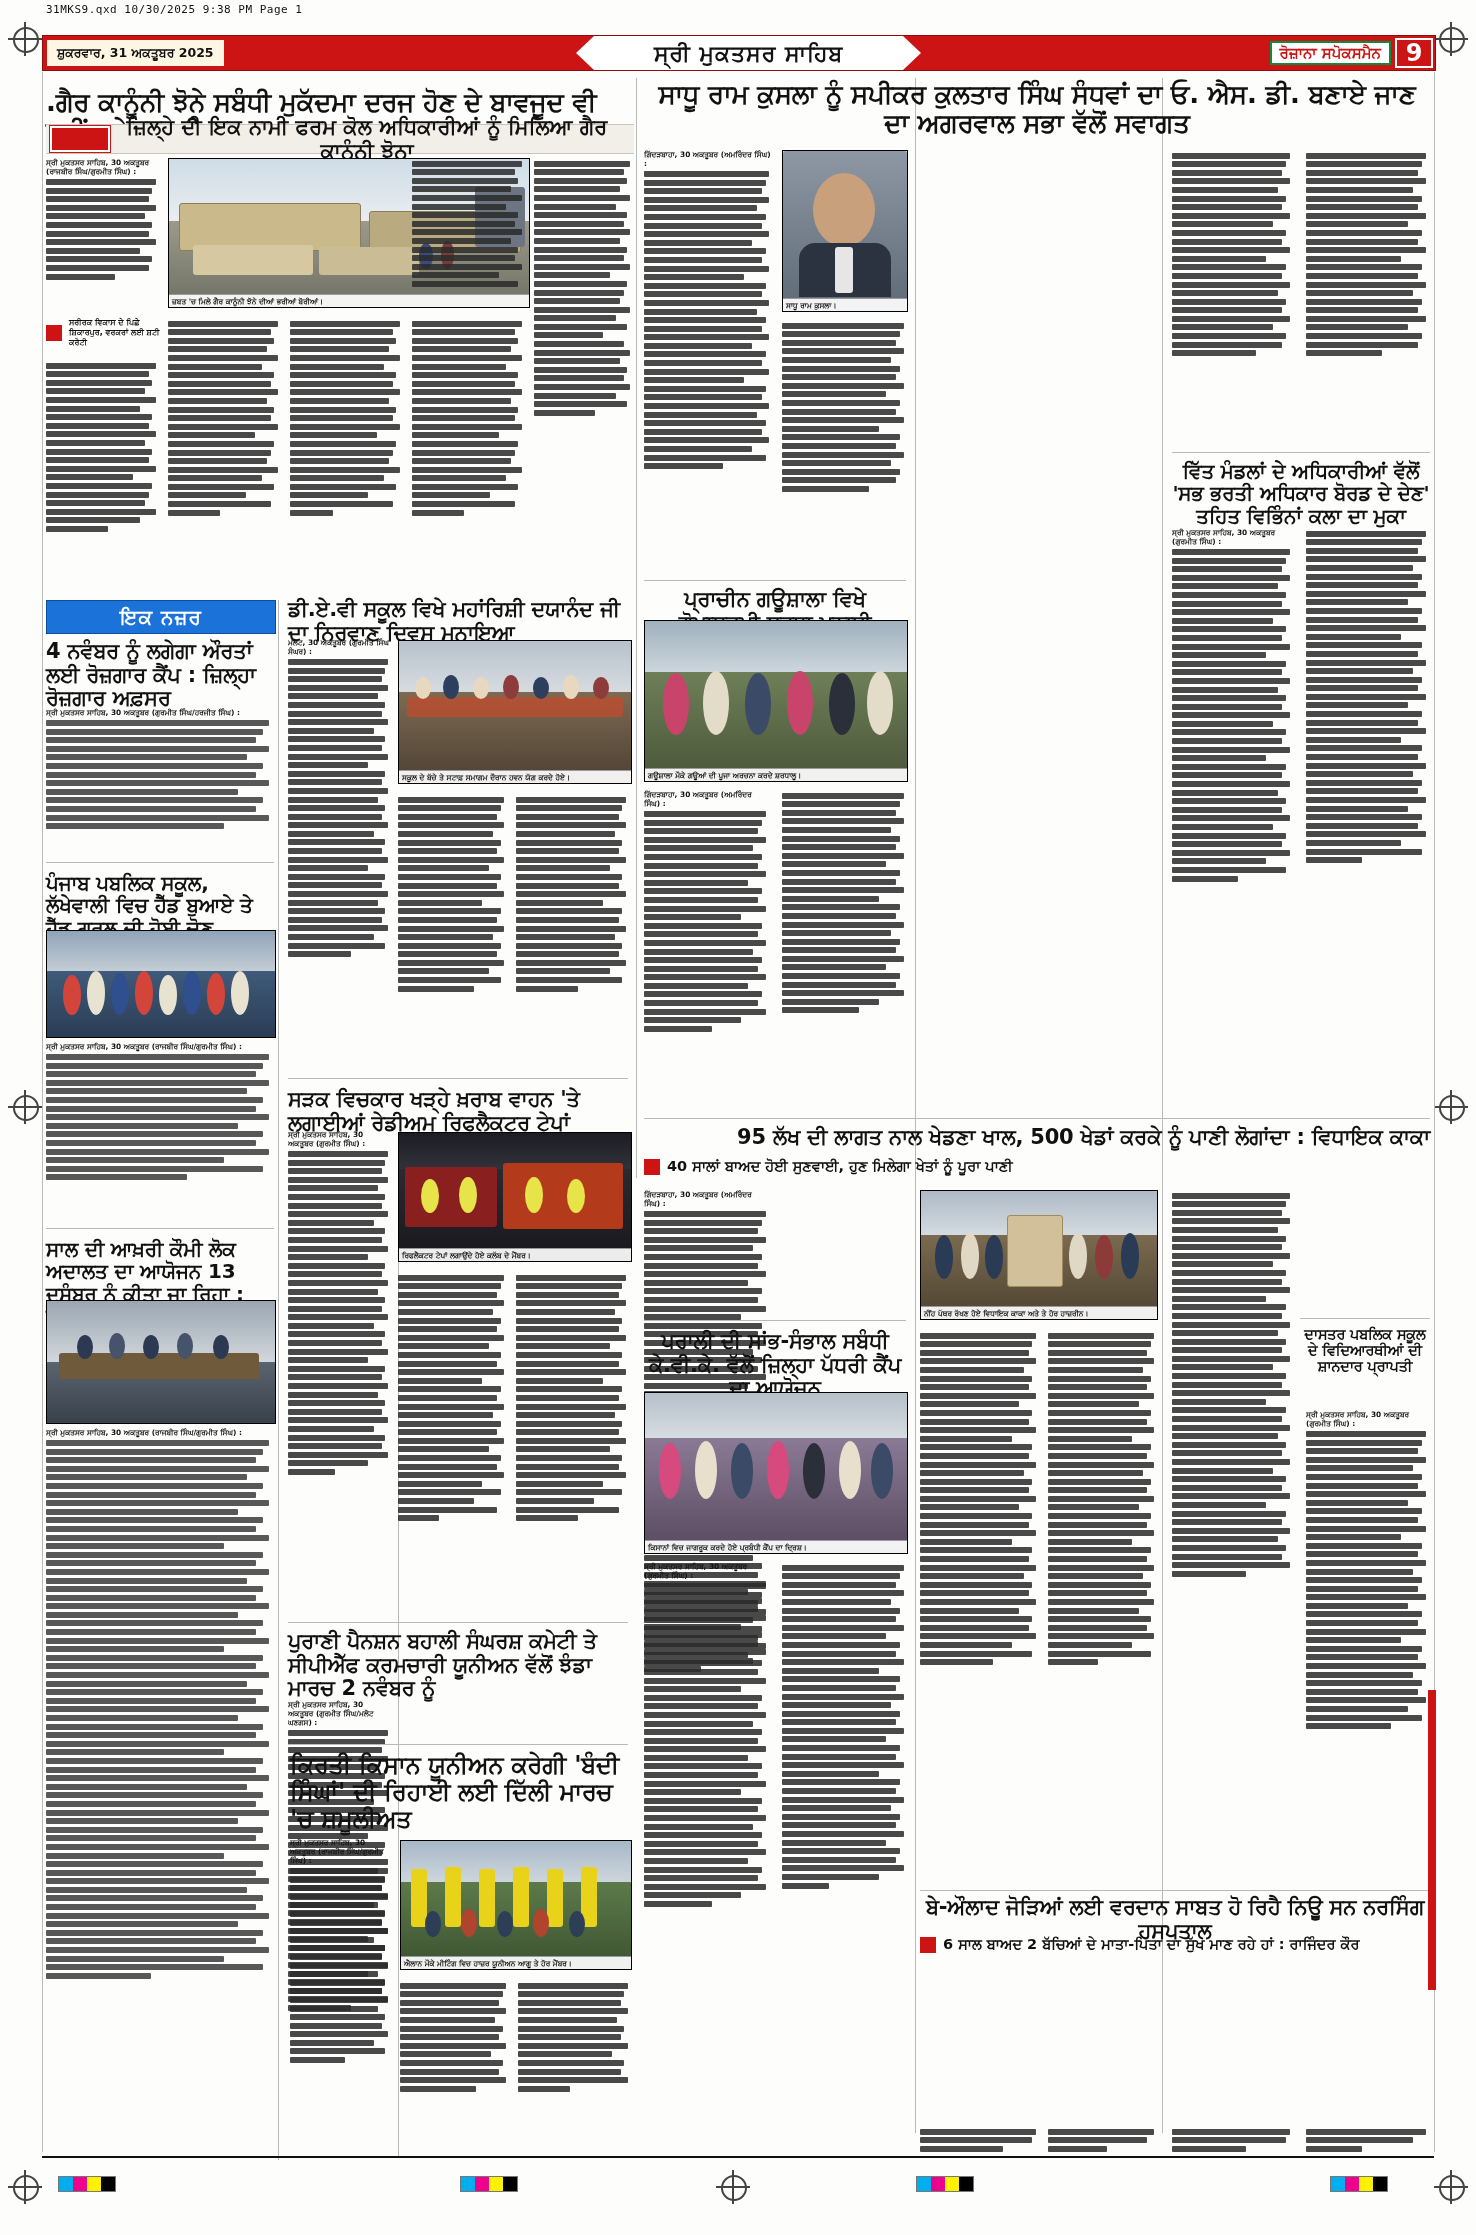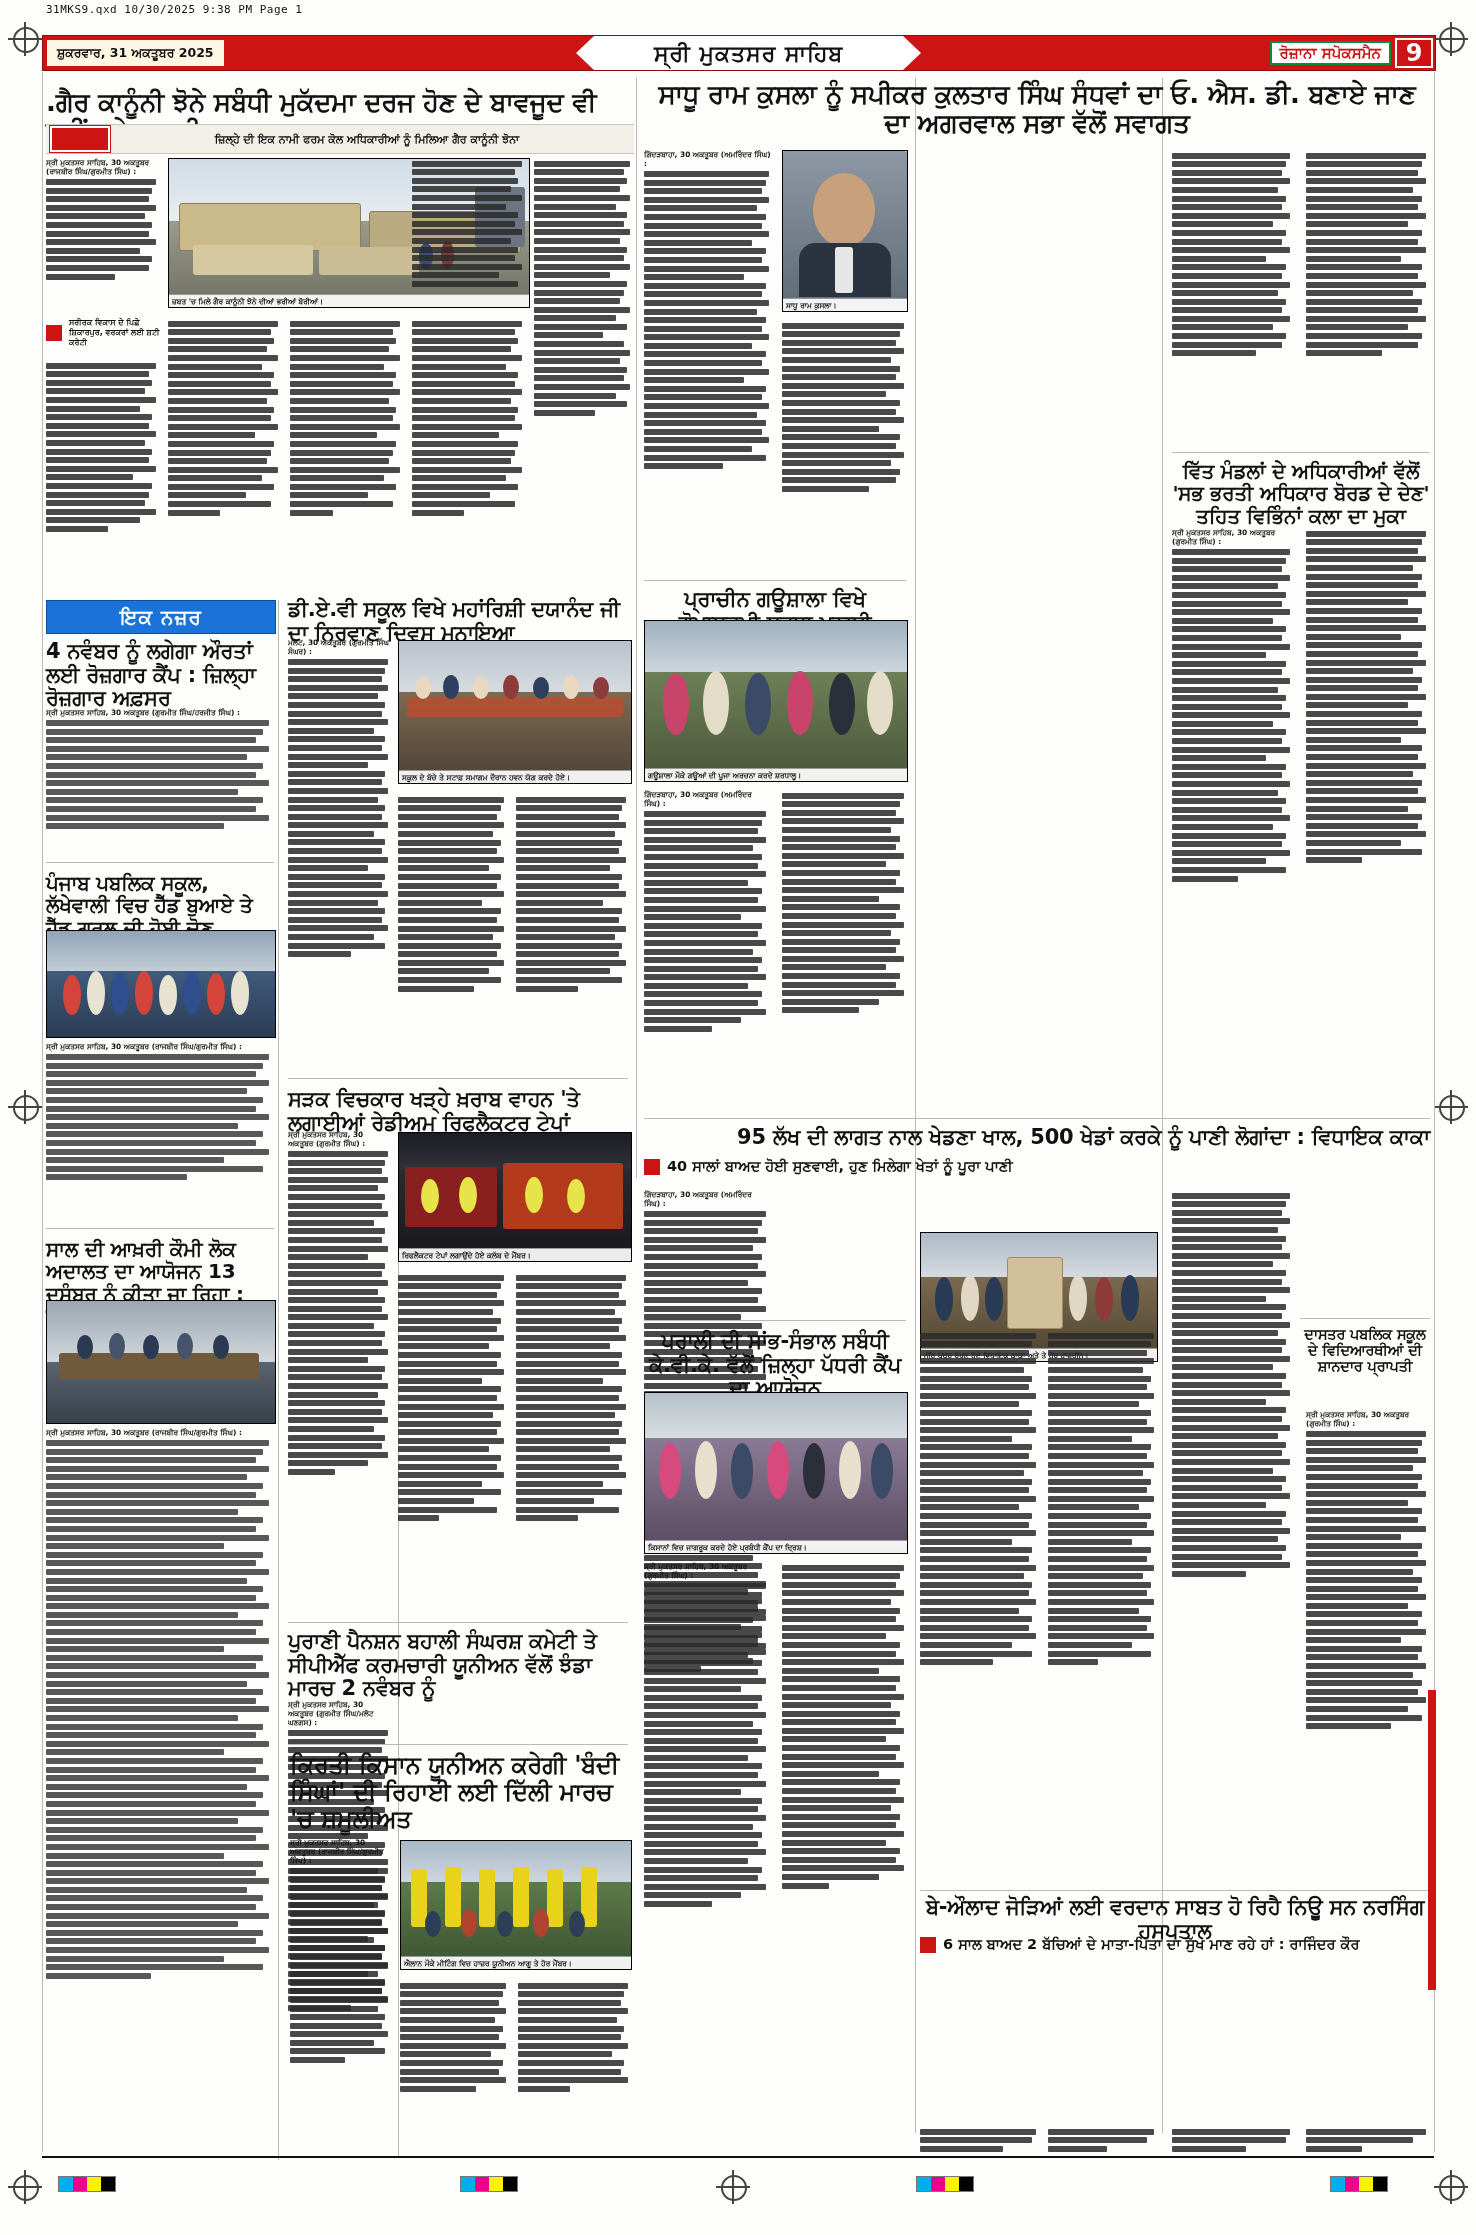--- a/index.html
+++ b/index.html
@@ -35,21 +35,21 @@
 
   
   .hl{position:absolute;font-weight:bold;color:#111;line-height:1.12;letter-spacing:-0.2px;}
   .hl-xl{font-size:26px;}
   .hl-lg{font-size:21px;}
   .hl-md{font-size:20px;}
   .hl-sm{font-size:14.5px;}
 
   .subbar{position:absolute;background:#f1efe8;border-top:1px solid #c9c5bb;border-bottom:1px solid #c9c5bb;display:flex;align-items:center;}
   .subbar .sq{width:56px;height:22px;background:#cc1414;border:2px solid #fff;outline:1px solid #cc1414;margin-left:4px;flex:0 0 auto;}
-  .subbar .txt{flex:1;text-align:center;font-size:11px;font-weight:bold;color:#111;padding-right:10px;}
+  .subbar .txt{flex:1;text-align:center;font-size:21px;font-weight:bold;color:#111;padding-right:10px;}
 
   .redtag{position:absolute;display:flex;align-items:center;gap:7px;}
   .redtag .chip{width:16px;height:16px;background:#cc1414;flex:0 0 auto;}
   .redtag .t{font-size:14.5px;font-weight:bold;color:#111;}
 
   .bluebar{position:absolute;background:#1b72d8;border:1px solid #0c4f9c;display:flex;align-items:center;justify-content:center;}
   .bluebar span{color:#fff;font-size:20px;font-weight:bold;letter-spacing:1px;}
 
   
   .col{position:absolute;overflow:hidden;}
@@ -1011,21 +1011,21 @@
       <div class="tline w92"></div>
       <div class="tline w98"></div>
     <div class="tline w78"></div>
       <div class="tline w95"></div>
       <div class="tline w92"></div>
     <div class="tline w98"></div>
       <div class="tline w88"></div>
       <div class="tline w46"></div>
   </div>
 
-  <div class="photo" style="left:920px;top:1232px;width:236px;height:128px;">
+  <div class="photo" style="left:920px;top:1190px;width:236px;height:128px;">
     <div class="sky" style="height:36%;background:linear-gradient(#aebac6,#d6dce1);"></div>
     <div class="ground" style="height:66%;background:linear-gradient(#7a6a4f,#4e4332);"></div>
     <div class="blob" style="left:86px;top:24px;width:54px;height:70px;background:#d2c09a;border:1px solid #a08b5e;"></div>
     <div class="oval" style="left:14px;top:44px;width:18px;height:44px;background:#2a3b55;"></div>
     <div class="oval" style="left:40px;top:42px;width:18px;height:46px;background:#e0d8c4;"></div>
     <div class="oval" style="left:64px;top:44px;width:18px;height:44px;background:#2a3b55;"></div>
     <div class="oval" style="left:148px;top:42px;width:18px;height:46px;background:#e0d8c4;"></div>
     <div class="oval" style="left:174px;top:44px;width:18px;height:44px;background:#8d3a3a;"></div>
     <div class="oval" style="left:200px;top:42px;width:18px;height:46px;background:#2a3b55;"></div>
     <div class="cap">ਨੀਂਹ ਪੱਥਰ ਰੱਖਣ ਹੋਏ ਵਿਧਾਇਕ ਕਾਕਾ ਅਤੇ ਤੇ ਹੋਰ ਹਾਜ਼ਰੀਨ।</div>

